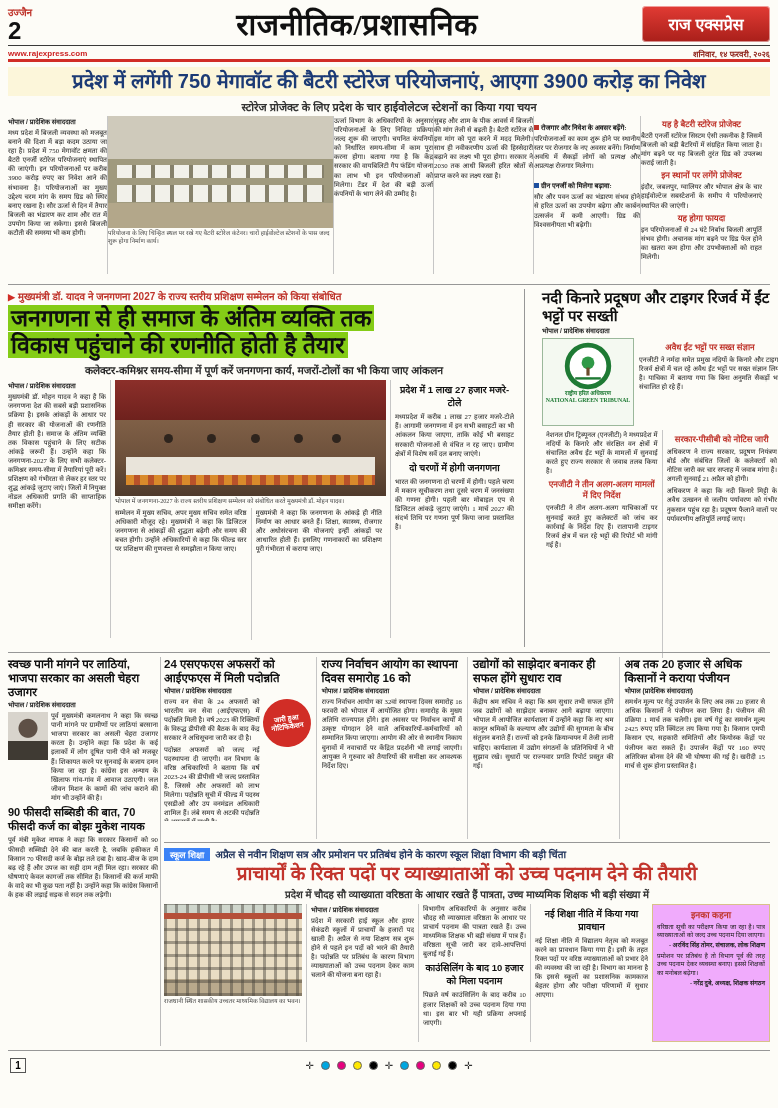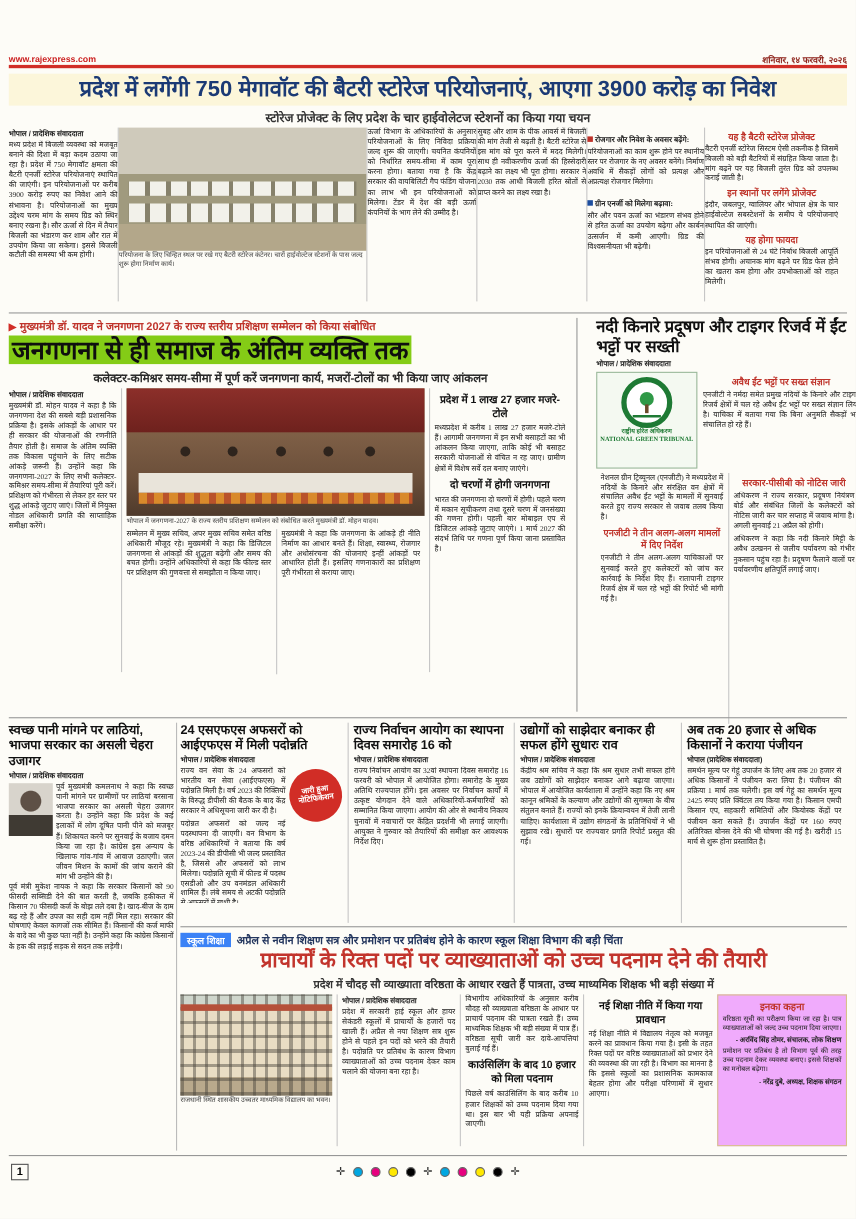--- a/index.html
+++ b/index.html
@@ -126,20 +126,30 @@
   .pgmark { position:absolute; top:6px; left:10px; width:16px; height:15px; border:1px solid #555; font-size:10px; font-weight:bold; text-align:center; line-height:14px; font-family:"Liberation Sans",sans-serif; }
   .cmyk { position:absolute; top:9px; left:0; right:0; display:flex; justify-content:center; gap:7px; align-items:center; }
   .dot { width:9px; height:9px; border-radius:50%; border:1px solid #666; }
   .reg { font-size:10px; color:#333; line-height:9px; }
 </style>
 </head>
 <body>
 
 <div class="page">
 
+  <div class="masthead">
+    <div class="cityblk">
+      <div class="cityname sans">उज्जैन</div>
+      <div class="pageno sans">2</div>
+    </div>
+    <div class="secttitle">राजनीतिक/प्रशासनिक</div>
+    <div class="brandbox">
+      <div class="brandname">राज एक्सप्रेस</div>
+    </div>
+  </div>
   <div class="webbar">
     <span class="website sans">www.rajexpress.com</span>
     <span class="dateline sans">शनिवार, १४ फरवरी, २०२६</span>
   </div>
 
   <div class="lead">
     <div class="lead-h">प्रदेश में लगेंगी 750 मेगावॉट की बैटरी स्टोरेज परियोजनाएं, आएगा 3900 करोड़ का निवेश</div>
     <div class="lead-sub">स्टोरेज प्रोजेक्ट के लिए प्रदेश के चार हाईवोलेटज स्टेशनों का किया गया चयन</div>
     <div class="lead-cols">
       <div class="lc lead-c1">
@@ -180,20 +190,21 @@
     </div>
   </div>
 
   <div class="hrule" style="top:284px"></div>
 
   <div class="census">
     <div class="kicker">
       <span class="karrow">▶</span><span>मुख्यमंत्री डॉ. यादव ने जनगणना 2027 के राज्य स्तरीय प्रशिक्षण सम्मेलन को किया संबोधित</span>
     </div>
     <div class="census-h"><span class="hlt">जनगणना से ही समाज के अंतिम व्यक्ति तक</span></div>
+    <div class="census-h"><span class="hlt">विकास पहुंचाने की रणनीति होती है तैयार</span></div>
     <div class="census-sub">कलेक्टर-कमिश्नर समय-सीमा में पूर्ण करें जनगणना कार्य, मजरों-टोलों का भी किया जाए आंकलन</div>
     <div class="census-cols">
       <div class="cc census-c1">
         <div class="byl">भोपाल / प्रादेशिक संवाददाता</div>
         <div class="b" style="height:240px">मुख्यमंत्री डॉ. मोहन यादव ने कहा है कि जनगणना देश की सबसे बड़ी प्रशासनिक प्रक्रिया है। इसके आंकड़ों के आधार पर ही सरकार की योजनाओं की रणनीति तैयार होती है। समाज के अंतिम व्यक्ति तक विकास पहुंचाने के लिए सटीक आंकड़े जरूरी हैं। उन्होंने कहा कि जनगणना-2027 के लिए सभी कलेक्टर-कमिश्नर समय-सीमा में तैयारियां पूरी करें। प्रशिक्षण को गंभीरता से लेकर हर स्तर पर शुद्ध आंकड़े जुटाए जाएं। जिलों में नियुक्त नोडल अधिकारी प्रगति की साप्ताहिक समीक्षा करेंगे।</div>
       </div>
       <div class="cc census-mid">
         <div class="photo2">
           <div class="dais"></div>
           <div class="table2"></div>
@@ -260,20 +271,21 @@
 
   <div class="hrule" style="top:652px"></div>
 
   <div class="watercol">
     <div class="mh">स्वच्छ पानी मांगने पर लाठियां, भाजपा सरकार का असली चेहरा उजागर</div>
     <div class="byl">भोपाल / प्रादेशिक संवाददाता</div>
     <div>
       <div class="portrait"></div>
       <div class="b">पूर्व मुख्यमंत्री कमलनाथ ने कहा कि स्वच्छ पानी मांगने पर ग्रामीणों पर लाठियां बरसाना भाजपा सरकार का असली चेहरा उजागर करता है। उन्होंने कहा कि प्रदेश के कई इलाकों में लोग दूषित पानी पीने को मजबूर हैं। शिकायत करने पर सुनवाई के बजाय दमन किया जा रहा है। कांग्रेस इस अन्याय के खिलाफ गांव-गांव में आवाज उठाएगी। जल जीवन मिशन के कामों की जांच कराने की मांग भी उन्होंने की है।</div>
     </div>
+    <div class="wsub">90 फीसदी सब्सिडी की बात, 70 फीसदी कर्ज का बोझः मुकेश नायक</div>
     <div class="b" style="height:170px">पूर्व मंत्री मुकेश नायक ने कहा कि सरकार किसानों को 90 फीसदी सब्सिडी देने की बात करती है, जबकि हकीकत में किसान 70 फीसदी कर्ज के बोझ तले दबा है। खाद-बीज के दाम बढ़ रहे हैं और उपज का सही दाम नहीं मिल रहा। सरकार की घोषणाएं केवल कागजों तक सीमित हैं। किसानों की कर्ज माफी के वादे का भी कुछ पता नहीं है। उन्होंने कहा कि कांग्रेस किसानों के हक की लड़ाई सड़क से सदन तक लड़ेगी।</div>
   </div>
 
   <div class="vrule" style="top:657px; left:160px; height:389px; border-color:#bbb"></div>
 
   <div class="midrow">
     <div class="mc">
       <div class="mh">24 एसएफएस अफसरों को आईएफएस में मिली पदोन्नति</div>
       <div class="byl">भोपाल / प्रादेशिक संवाददाता</div>
       <div class="badge">जारी हुआ नोटिफिकेशन</div>

